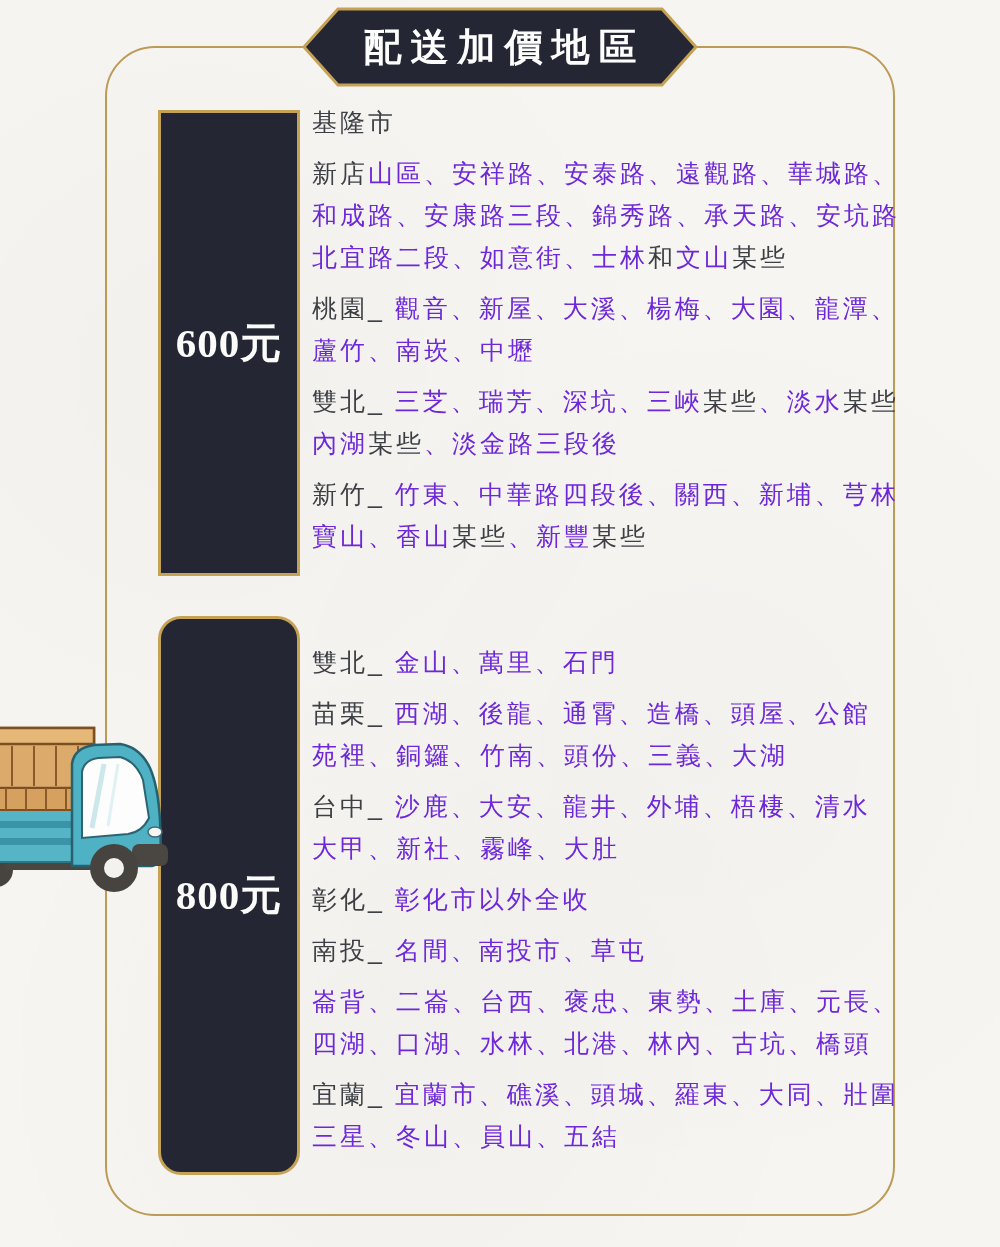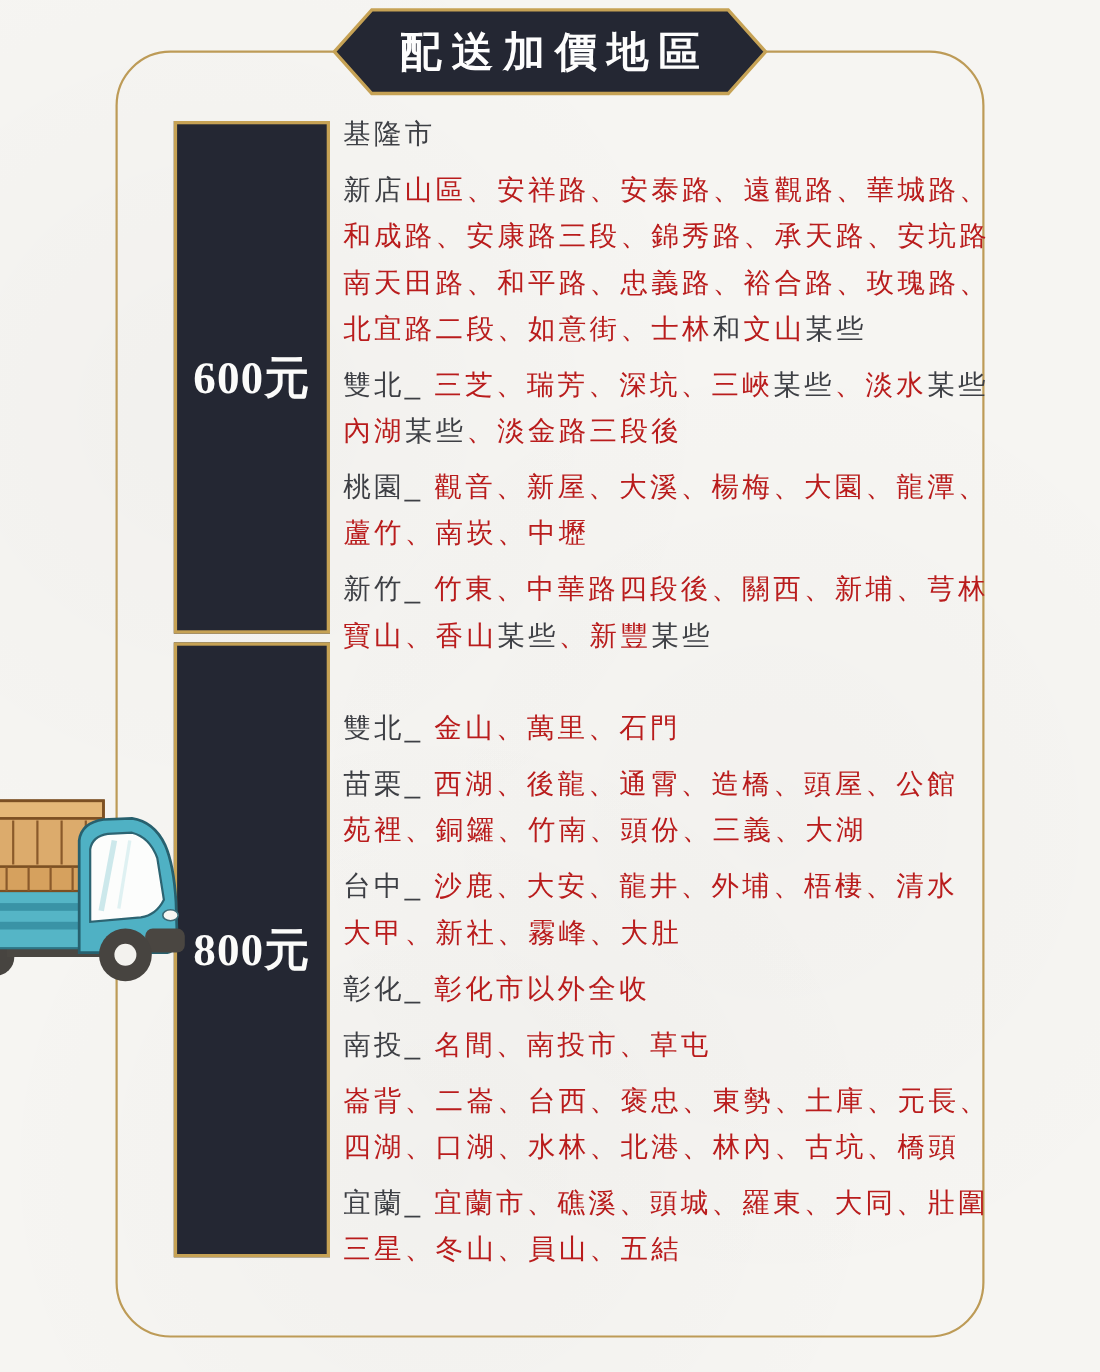--- a/index.html
+++ b/index.html
@@ -28,30 +28,30 @@
   .price-bar{
     position:absolute;left:158px;width:142px;
     background:#242733;border:3px solid #c6a255;box-sizing:border-box;
     display:flex;align-items:center;justify-content:center;
   }
   .price-bar .price{
     color:#fbfbfa;font-family:"Liberation Serif","DejaVu Serif",serif;
     font-weight:700;font-size:41px;letter-spacing:1px;
   }
   #bar-600{top:110px;height:466px;}
-  #bar-800{top:584px;height:559px;}
+  #bar-800{top:616px;height:559px;border-radius:23px;}
   .text-col{position:absolute;left:312px;width:580px;}
   #text-600{top:101px;}
   #text-800{top:641px;}
   .block{margin-bottom:9px;}
   .line{
     height:42px;line-height:42px;white-space:nowrap;
     font-weight:400;font-size:25px;letter-spacing:3px;
   }
-  .seg-gold{color:#b91c1c;}
+  .seg-gold{color:#6d28d9;}
   .seg-dark{color:#3d3f44;}
   .truck{position:absolute;left:-8px;top:720px;width:182px;height:182px;z-index:5;}
 </style>
 </head>
 <body>
 
 <div class="frame"></div>
 
 <svg class="banner" viewBox="0 0 396 82">
   <polygon points="2,41 36,3 360,3 394,41 360,79 36,79" fill="#242733" stroke="#c6a255" stroke-width="3"></polygon>
@@ -65,30 +65,29 @@
   <span class="price">800元</span>
 </div>
 
 <div class="text-col" id="text-600">
     <div class="block">
       <div class="line"><span class="seg-dark">基隆市</span></div>
     </div>
     <div class="block">
       <div class="line"><span class="seg-dark">新店</span><span class="seg-gold">山區、安祥路、安泰路、遠觀路、華城路、</span></div>
       <div class="line"><span class="seg-gold">和成路、安康路三段、錦秀路、承天路、安坑路</span></div>
-      <div class="line"><span class="seg-gold">南天田路、和平路、忠義路、裕合路、玫瑰路、</span></div>
       <div class="line"><span class="seg-gold">北宜路二段、如意街、士林</span><span class="seg-dark">和</span><span class="seg-gold">文山</span><span class="seg-dark">某些</span></div>
+    </div>
+    <div class="block">
+      <div class="line"><span class="seg-dark">桃園_ </span><span class="seg-gold">觀音、新屋、大溪、楊梅、大園、龍潭、</span></div>
+      <div class="line"><span class="seg-gold">蘆竹、南崁、中壢</span></div>
     </div>
     <div class="block">
       <div class="line"><span class="seg-dark">雙北_ </span><span class="seg-gold">三芝、瑞芳、深坑、三峽</span><span class="seg-dark">某些</span><span class="seg-gold">、淡水</span><span class="seg-dark">某些</span></div>
       <div class="line"><span class="seg-gold">內湖</span><span class="seg-dark">某些</span><span class="seg-gold">、淡金路三段後</span></div>
-    </div>
-    <div class="block">
-      <div class="line"><span class="seg-dark">桃園_ </span><span class="seg-gold">觀音、新屋、大溪、楊梅、大園、龍潭、</span></div>
-      <div class="line"><span class="seg-gold">蘆竹、南崁、中壢</span></div>
     </div>
     <div class="block">
       <div class="line"><span class="seg-dark">新竹_ </span><span class="seg-gold">竹東、中華路四段後、關西、新埔、芎林</span></div>
       <div class="line"><span class="seg-gold">寶山、香山</span><span class="seg-dark">某些</span><span class="seg-gold">、新豐</span><span class="seg-dark">某些</span></div>
     </div>
   </div>
 <div class="text-col" id="text-800">
     <div class="block">
       <div class="line"><span class="seg-dark">雙北_ </span><span class="seg-gold">金山、萬里、石門</span></div>
     </div>

